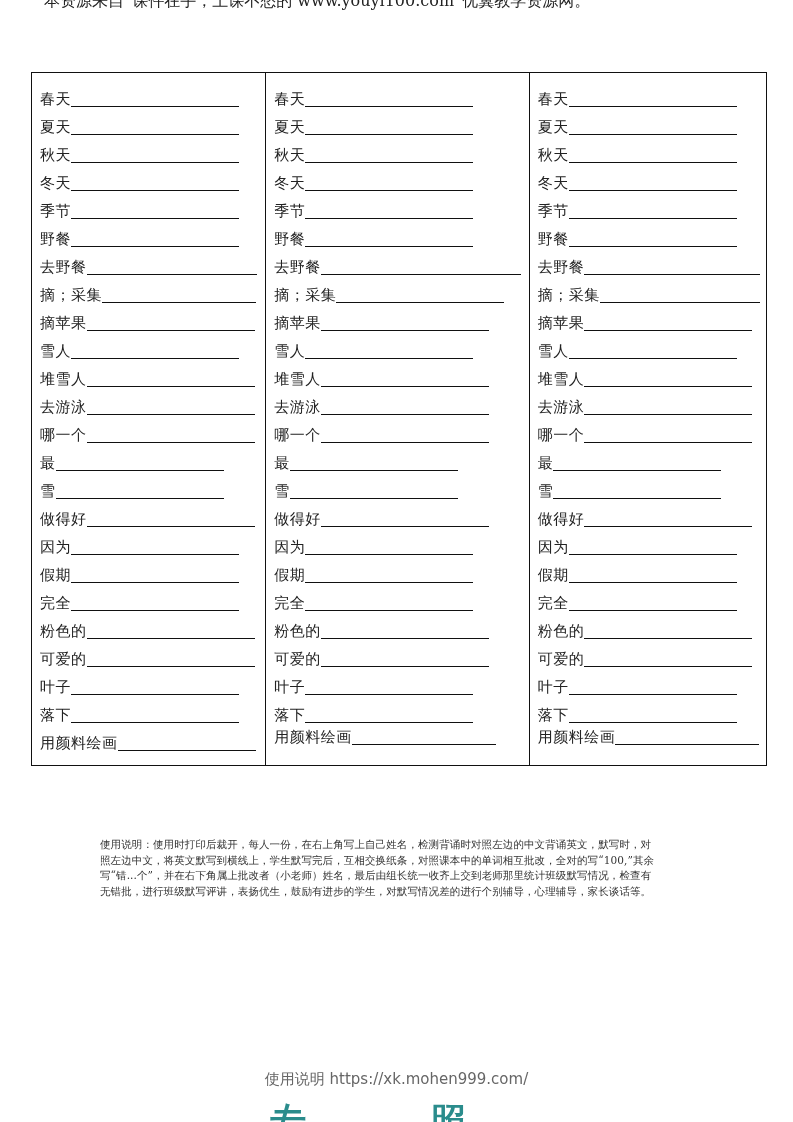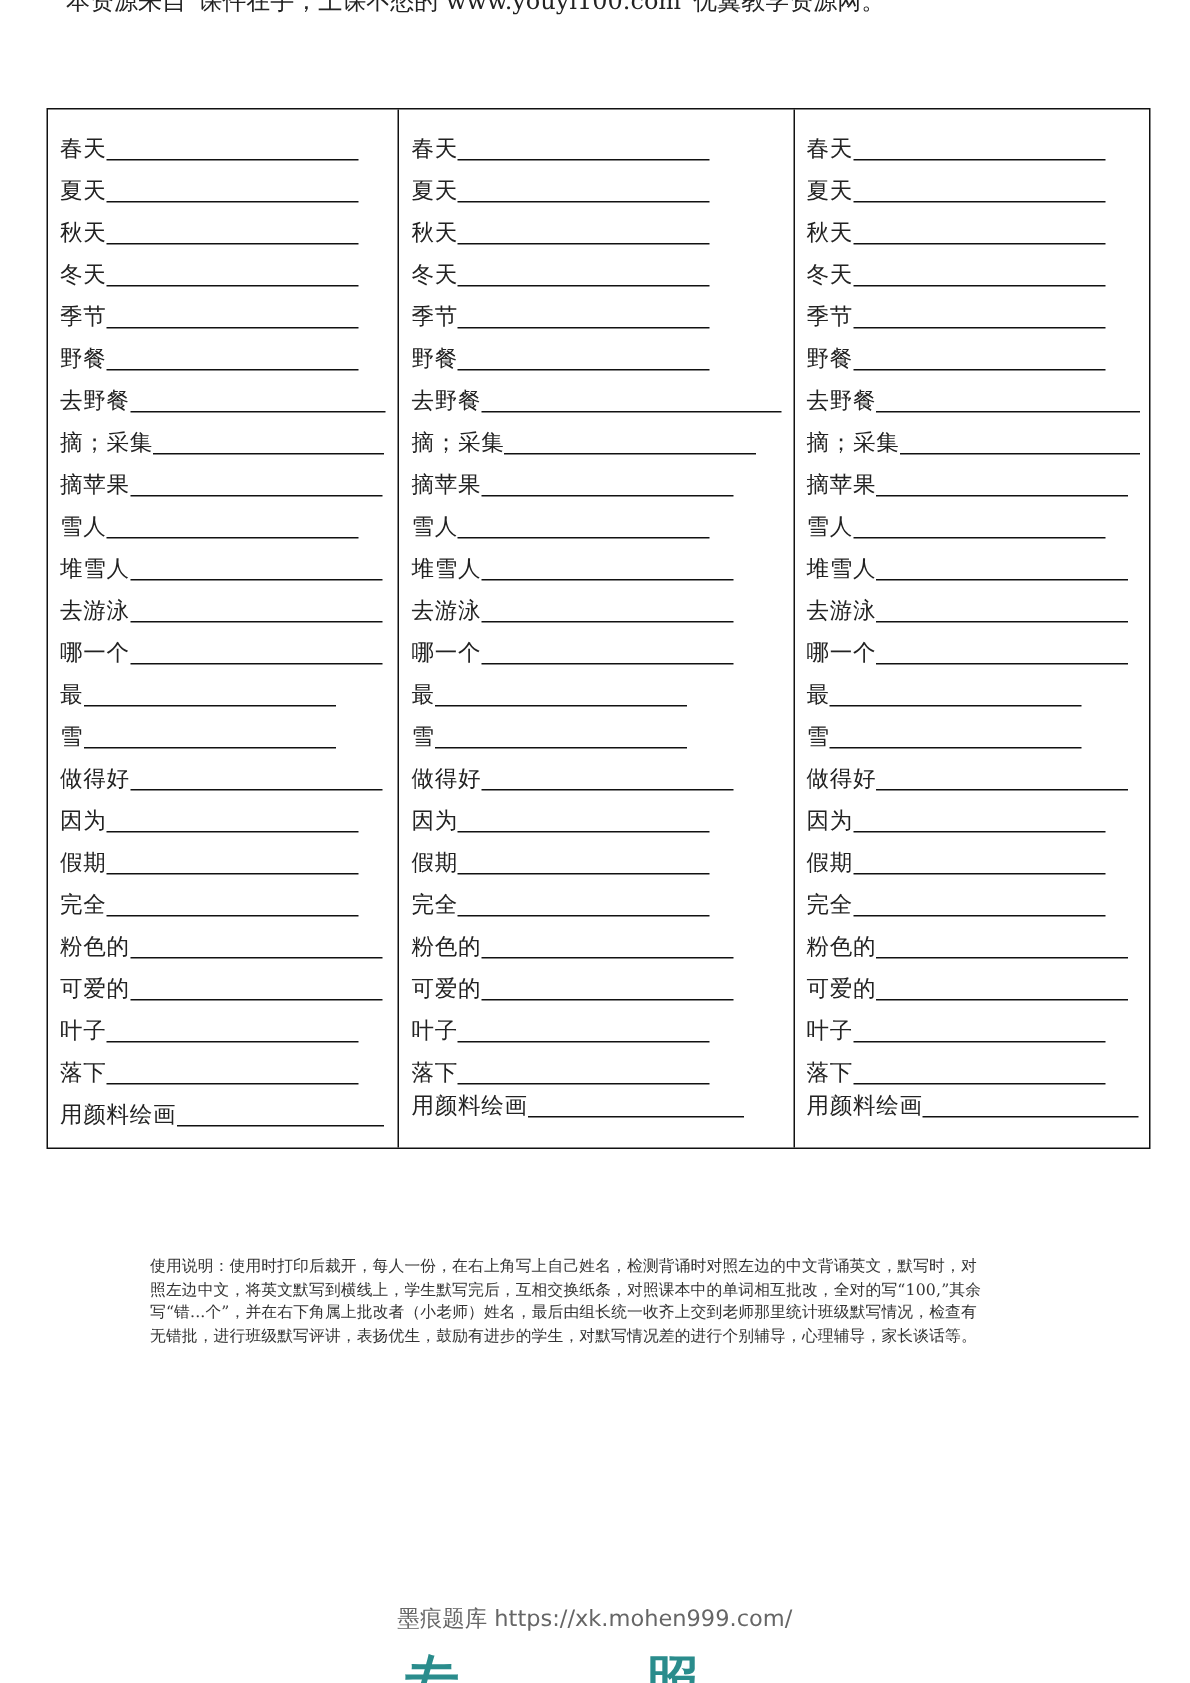--- a/index.html
+++ b/index.html
@@ -345,14 +345,14 @@
       </div>
       <div class="row tight">
         <span class="label">用颜料绘画</span>
         <span class="blank" style="width: 144px;"></span>
       </div>
     </div>
 </div>
 
 <div class="note">使用说明：使用时打印后裁开，每人一份，在右上角写上自己姓名，检测背诵时对照左边的中文背诵英文，默写时，对照左边中文，将英文默写到横线上，学生默写完后，互相交换纸条，对照课本中的单词相互批改，全对的写“100,”其余写“错...个”，并在右下角属上批改者（小老师）姓名，最后由组长统一收齐上交到老师那里统计班级默写情况，检查有无错批，进行班级默写评讲，表扬优生，鼓励有进步的学生，对默写情况差的进行个别辅导，心理辅导，家长谈话等。</div>
 
-<div class="footer-url">墨痕题库 https://xk.mohen999.com/</div>
+<div class="footer-url">使用说明 https://xk.mohen999.com/</div>
 <div class="footer-mark">专 照</div>
 
 </body></html>

